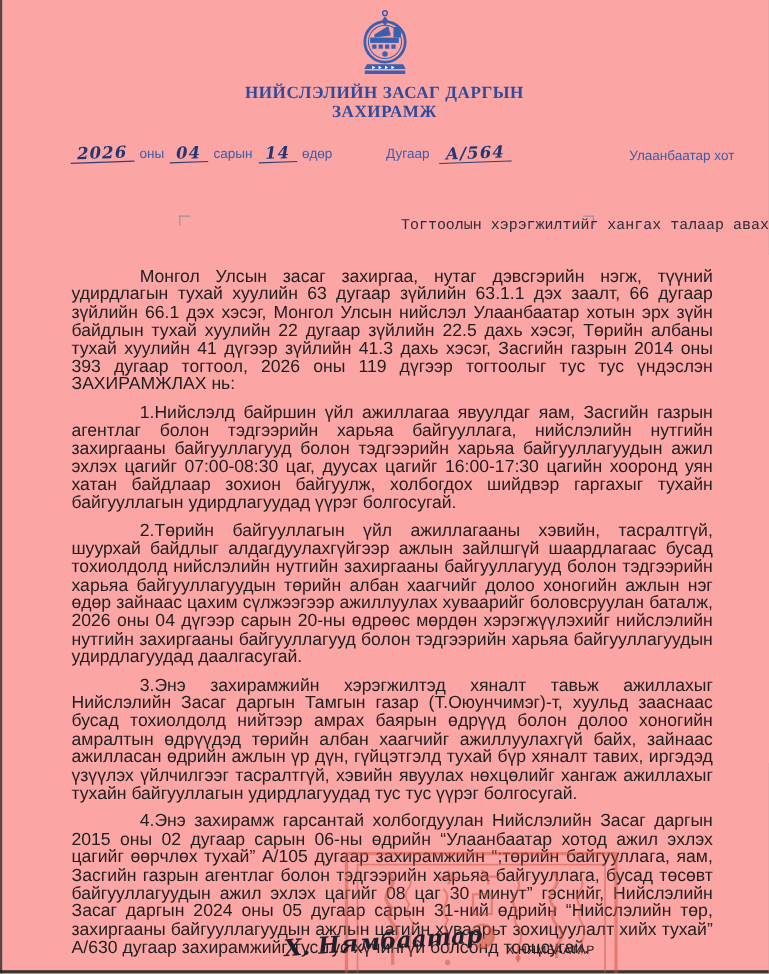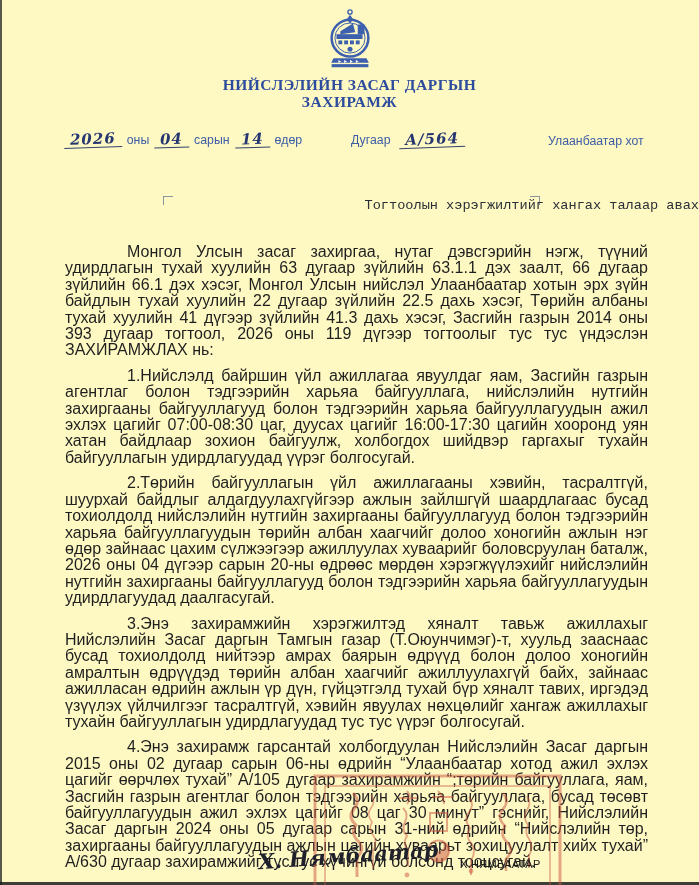--- a/index.html
+++ b/index.html
@@ -1,20 +1,20 @@
 <!DOCTYPE html>
 <html><head>
 <meta charset="utf-8">
 <style>
   html,body { margin:0; padding:0; background:#9a9a9a; }
   .page {
     position:relative;
     width:699px; height:885px;
     margin:0 auto;
-    background:#fef9c3;
+    background:#fca5a5;
     overflow:hidden;
     font-family:"Liberation Sans","DejaVu Sans",sans-serif;
     color:#222;
   }
   
   .scan-edge-left  { position:absolute; left:0; top:0; width:2px; height:100%; background:#2e2e2e; opacity:.8; }
   .scan-edge-bottom{ position:absolute; left:0; bottom:0; width:100%; height:3px; background:#1d1d1d; opacity:.85; }
 
   .emblem { position:absolute; left:0; right:0; top:7px; text-align:center; }
 
@@ -27,21 +27,21 @@
     letter-spacing:.5px;
     color:#2d4c9d;
   }
 
   .dateline {
     position:absolute; left:0; top:132px; width:100%;
     font-size:12.3px; color:#3d5ca6;
   }
   .dateline .left-group { position:absolute; left:64px; top:0; white-space:nowrap; }
   .dateline .num-group  { position:absolute; left:346px; top:0; white-space:nowrap; }
-  .dateline .city       { position:absolute; left:548px; top:2px; }
+  .dateline .city       { position:absolute; left:572px; top:2px; }
   .hand {
     display:inline-block;
     font-family:"DejaVu Serif","Liberation Serif",serif;
     font-style:italic; font-weight:bold;
     font-size:15px; color:#253671;
     border-bottom:1.2px solid #32406e;
     padding:0 6px 1px 6px;
     transform:rotate(-2deg);
     letter-spacing:1px;
     line-height:14px;

